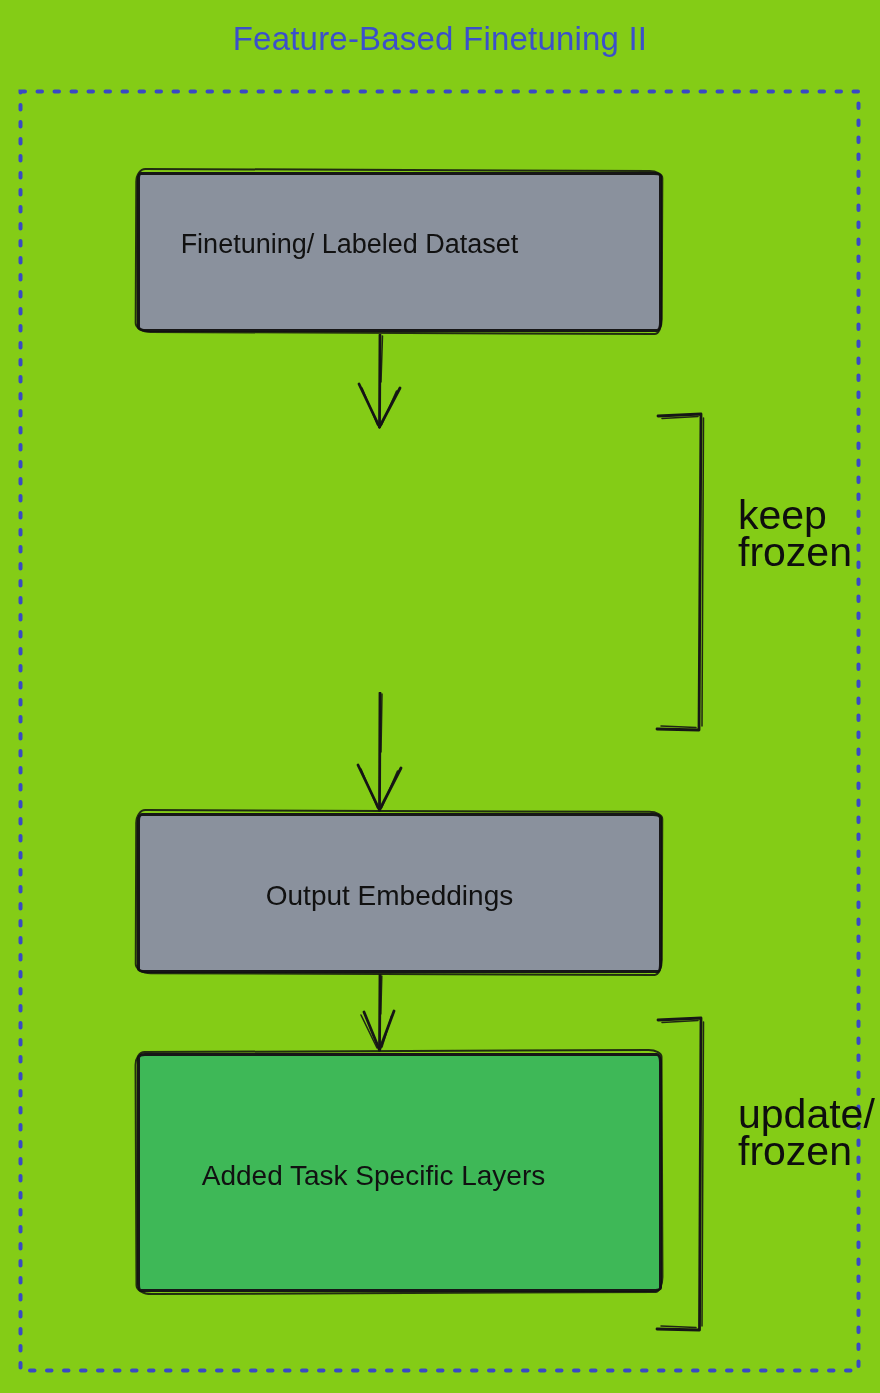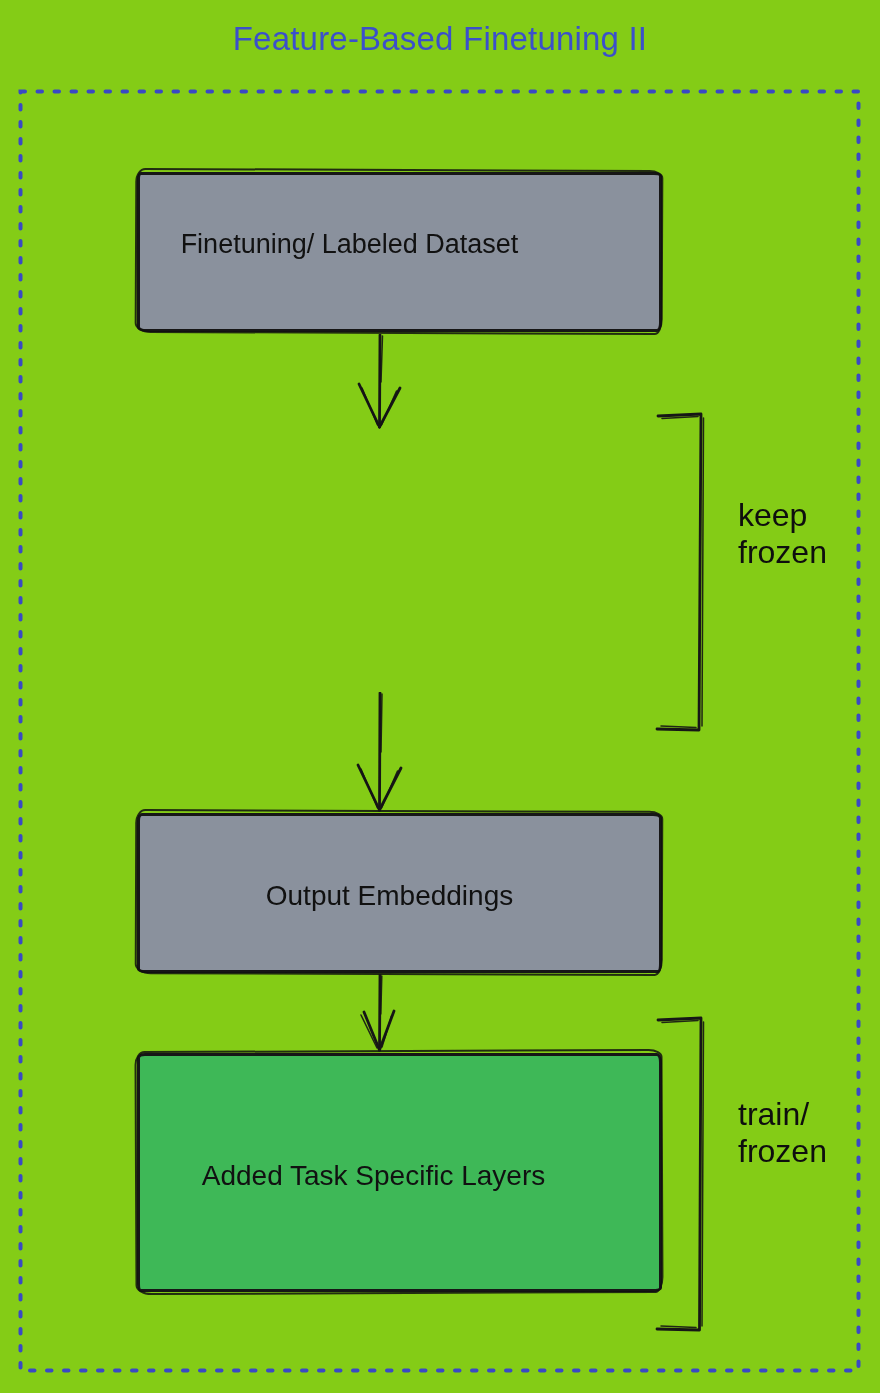--- a/index.html
+++ b/index.html
@@ -30,21 +30,21 @@
   .node-3{top:1053px;height:239px;border-radius:8px 5px 9px 4px / 5px 9px 4px 8px;}
   .node-3::before{transform:rotate(-0.25deg);}
   .node-label{font-size:28px;white-space:nowrap;margin-top:13px;}
   .node-0 .node-label{transform:translate(-50px,-14px);font-size:27px;}
   .node-1 .node-label{transform:translate(-26px,2px);}
   .node-2 .node-label{transform:translate(-10px,-4px);}
   .node-3 .node-label{transform:translate(-26px,-3px);}
   .stroke{stroke:#161616;stroke-width:2.8;fill:none;stroke-linecap:round;stroke-linejoin:round;}
   .stroke-echo{stroke:rgba(20,20,20,0.9);stroke-width:1.5;fill:none;stroke-linecap:round;}
   .annotation{
-    position:absolute;left:738px;font-size:32px;line-height:37px;color:#0e0e0e;
+    position:absolute;left:738px;font-size:41px;line-height:37px;color:#0e0e0e;
   }
   .ann-1{top:497px;}
   .ann-2{top:1096px;}
 </style>
 </head>
 <body>
 
 <div id="canvas">
 
   <div class="title" style="color: rgb(59, 80, 203);">Feature-Based Finetuning II</div>
@@ -104,17 +104,17 @@
     <div>frozen</div>
   </div>
 
   <svg class="layer" style="left:654px;top:1012px" width="54" height="326" viewBox="0 0 54 326">
     <path class="stroke" d="M4 8 L47 6 L45.5 318 L3 317"></path>
     <path class="stroke-echo" d="M49.5 10 L48 314"></path>
     <path class="stroke-echo" d="M8 10.5 L44 8.5"></path>
     <path class="stroke-echo" d="M7 314 L42 315.5"></path>
   </svg>
   <div class="annotation ann-2">
-    <div>train/</div>
+    <div>update/</div>
     <div>frozen</div>
   </div>
 
 </div>
 
 </body></html>

